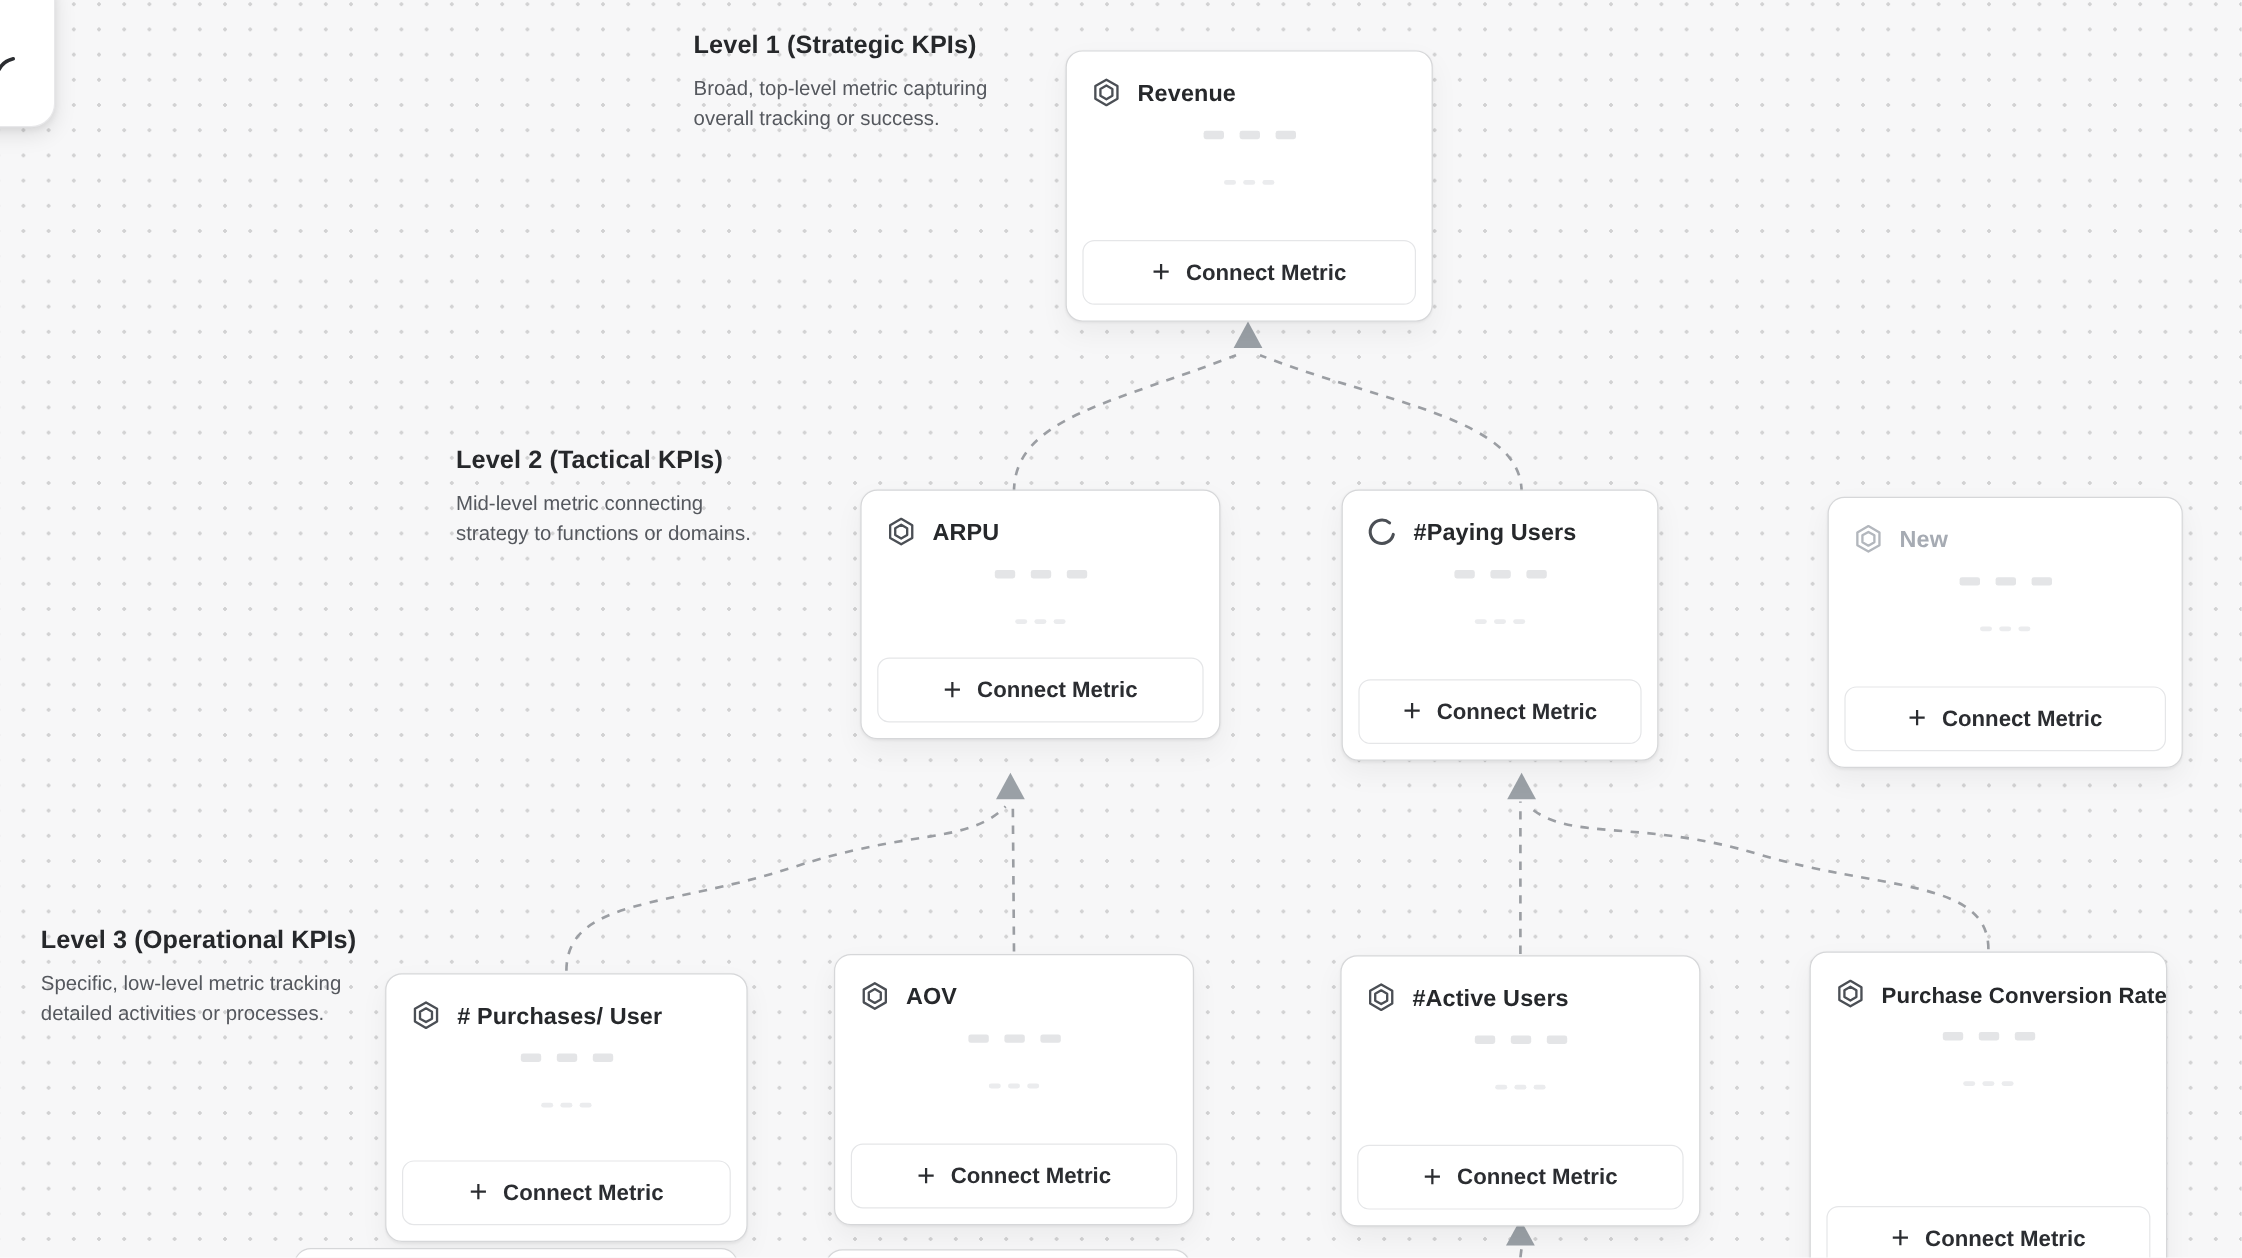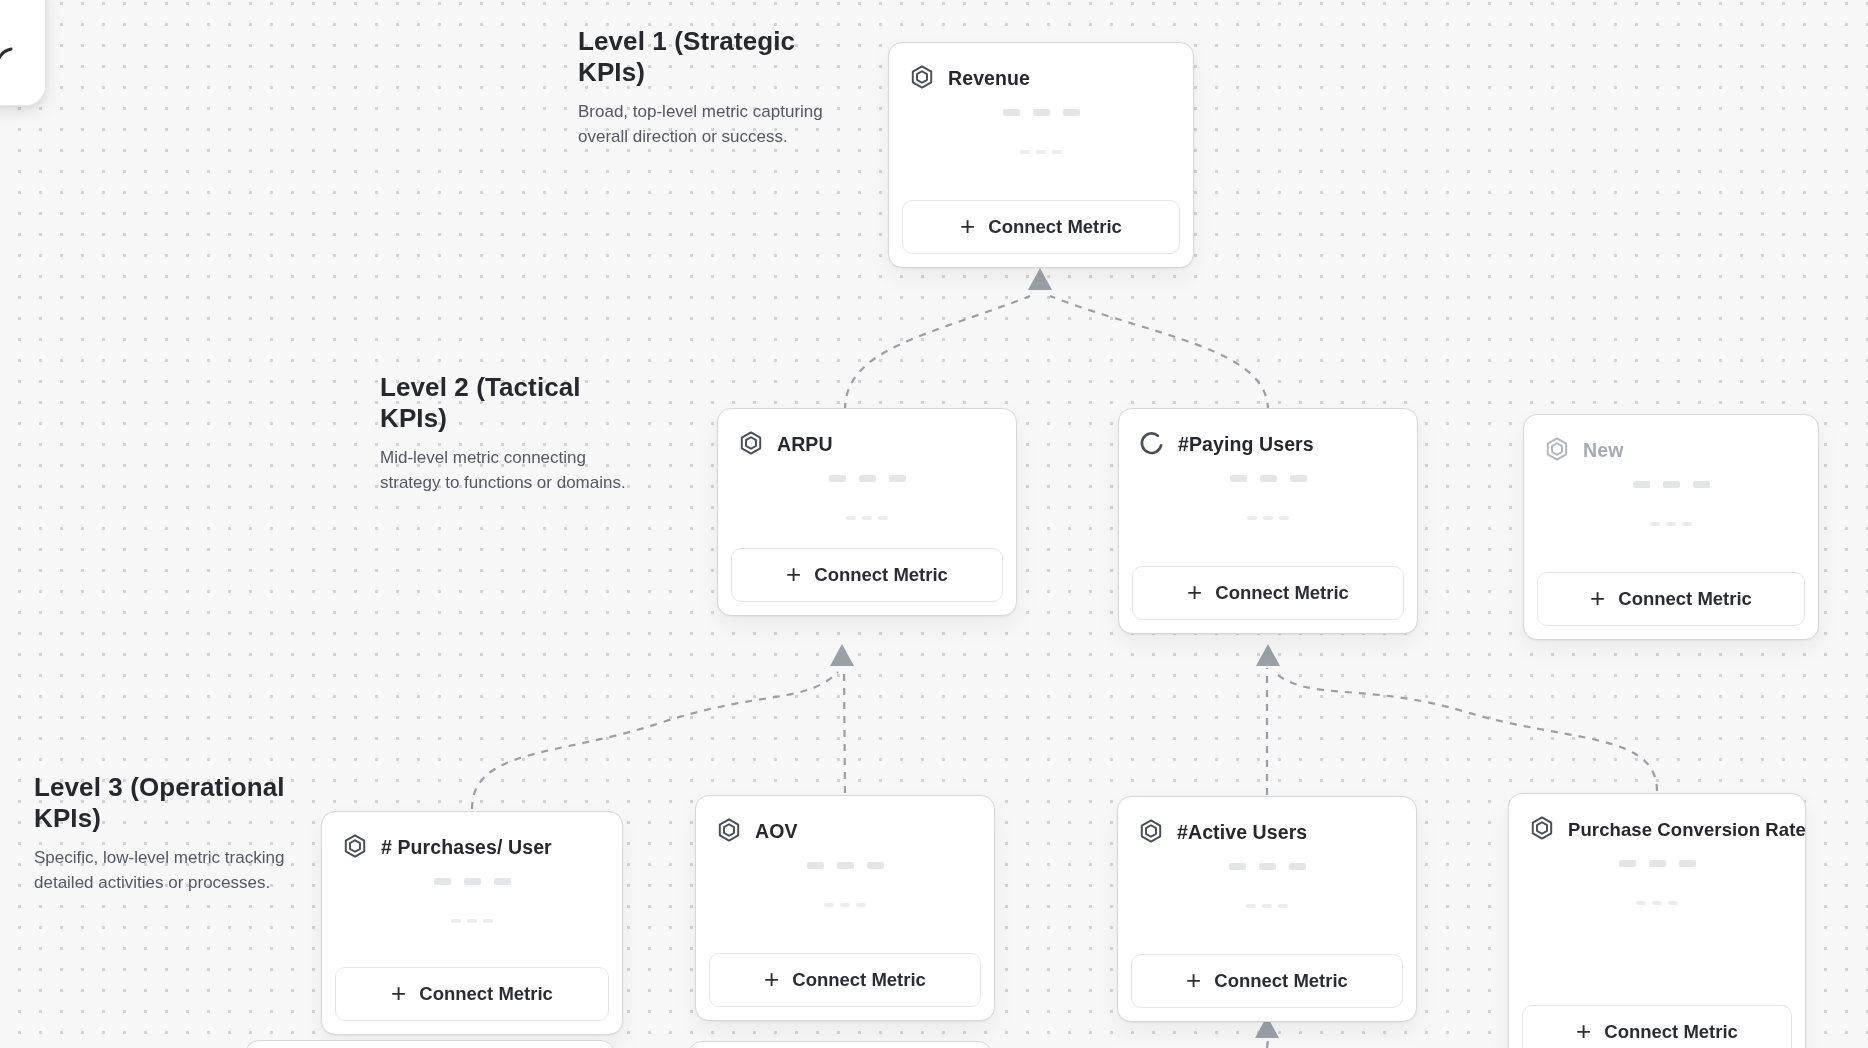--- a/index.html
+++ b/index.html
@@ -18,21 +18,21 @@
   
   .float-panel{
     position:absolute; left:-58px; top:-22px; width:102px; height:126px;
     background:#fff; border-radius:20px; border:1px solid #e8e8ea;
     box-shadow:0 6px 18px rgba(0,0,0,.10), 0 2px 5px rgba(0,0,0,.06);
   }
   .float-panel svg{position:absolute; left:54px; top:66px;}
   
   .level-label{position:absolute;}
   .level-label h2{
-    margin:0 0 12px 0; font-size:26px; font-weight:700; color:var(--heading-text); letter-spacing:.1px;
+    margin:0 0 12px 0; font-size:21px; font-weight:700; color:var(--heading-text); letter-spacing:.1px;
   }
   .level-label p{
     margin:0; font-size:17px; line-height:1.45; color:var(--body-text); font-weight:400;
   }
   
   #connectors{position:absolute; left:0; top:0; pointer-events:none;}
   #connectors path.link{fill:none; stroke:var(--connector); stroke-width:2.2; stroke-dasharray:7 7;}
   #connectors path.head{fill:var(--arrowhead); stroke:none;}
   
   .card{
@@ -85,21 +85,21 @@
   </svg>
 
   <div class="float-panel">
     <svg width="22" height="22" viewBox="0 0 22 22">
       <path d="M1,15 Q5,6 14,4" fill="none" stroke="#2b2d31" stroke-width="3" stroke-linecap="round"></path>
     </svg>
   </div>
 
   <div class="level-label" style="left:578px; top:26px; width:262px;">
     <h2>Level 1 (Strategic KPIs)</h2>
-    <p>Broad, top-level metric capturing overall direction or success.</p>
+    <p>Broad, top-level metric capturing overall tracking or success.</p>
   </div>
   <div class="level-label" style="left:380px; top:372px; width:248px;">
     <h2>Level 2 (Tactical KPIs)</h2>
     <p>Mid-level metric connecting strategy to functions or domains.</p>
   </div>
   <div class="level-label" style="left:34px; top:772px; width:272px;">
     <h2>Level 3 (Operational KPIs)</h2>
     <p>Specific, low-level metric tracking detailed activities or processes.</p>
   </div>
 
@@ -152,21 +152,21 @@
           <i></i>
           <i></i>
         </div>
     </div>
     <button class="connect-btn">
       <span class="plus">+</span>
       <span>Connect Metric</span>
     </button>
   </div>
 
-  <div class="card" style="left:1118px; top:408px; width:300px; height:226px;">
+  <div class="card" style="left:1118px; top:408px; width:264px; height:226px;">
     <div class="card-head">
       <span class="icon">
         <svg width="26" height="26" viewBox="0 0 24 24" fill="none" stroke="currentColor" stroke-width="2.4" stroke-linecap="round">
             <path d="M20.4,14.2 A9,9 0 1 1 17.5,5.3"></path>
           </svg>
       </span>
       <span class="card-title">#Paying Users</span>
     </div>
     <div class="skeleton">
       <div class="sk-row1">

